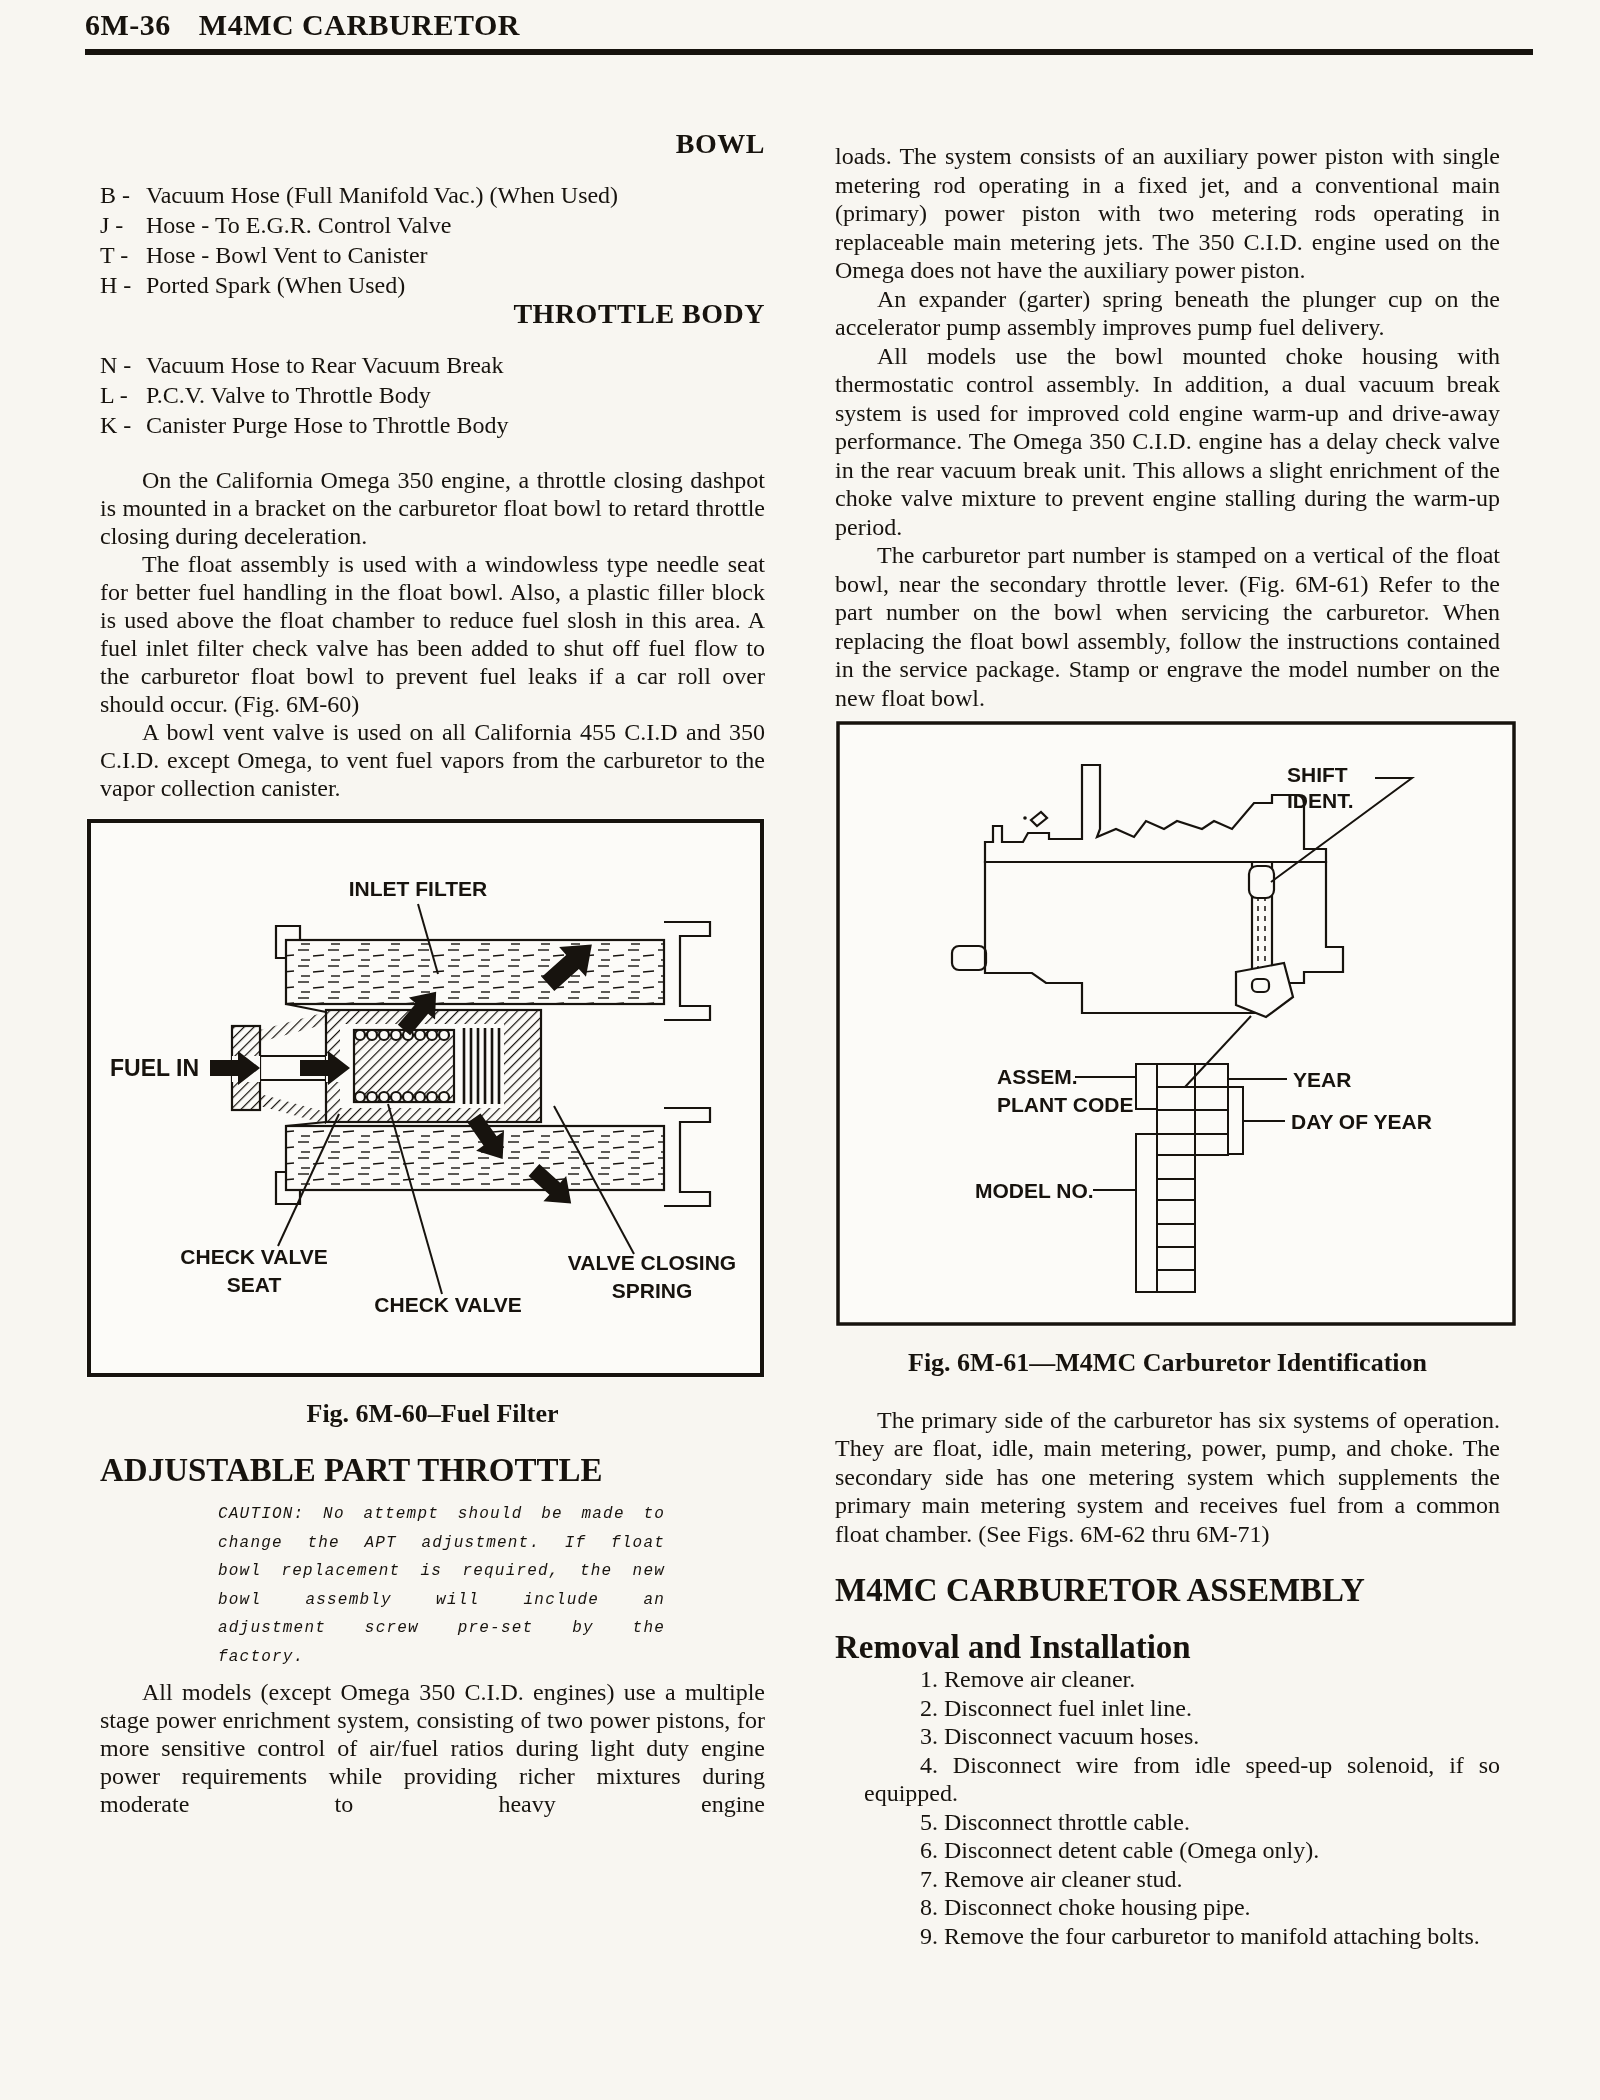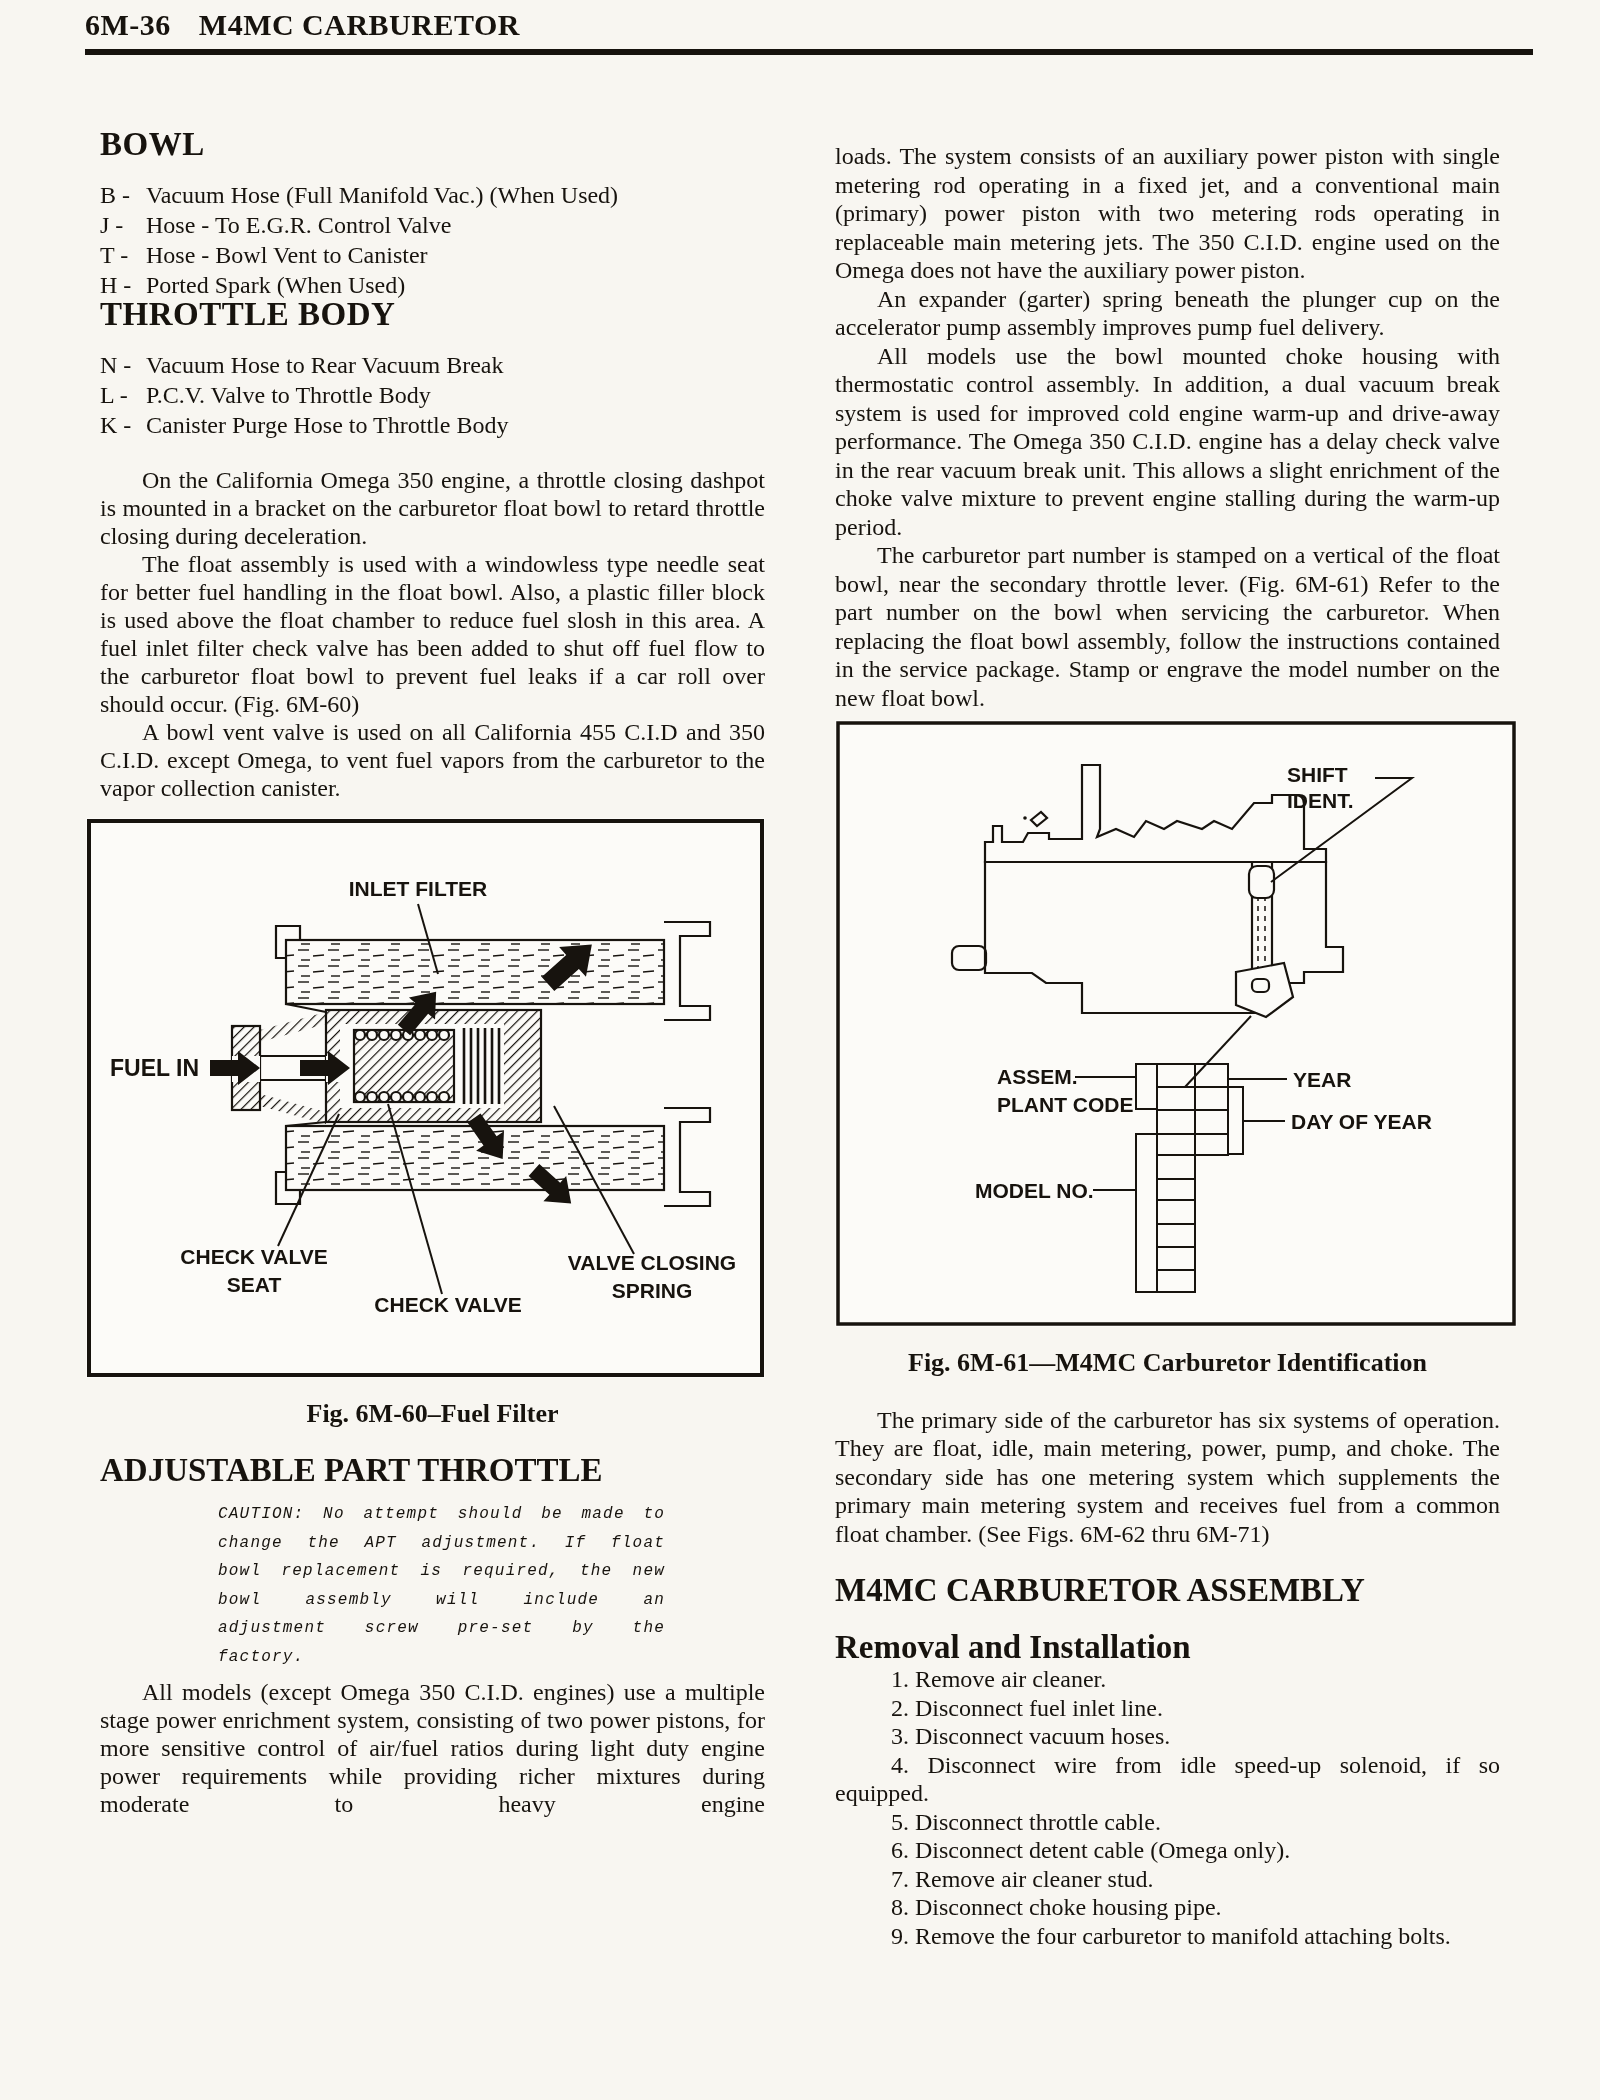--- a/index.html
+++ b/index.html
@@ -21,22 +21,22 @@
     position:absolute; left:85px; top:49px;
     width:1448px; height:6px; background:#17130e;
   }
   .col {
     position:absolute; top:130px; width:665px;
     font-size:24px; line-height:28px; text-align:justify;
   }
   .col-left  { left:100px; }
   .col-right { left:835px; line-height:28.5px; }
   h2.section {
-    margin:0; text-align:left;
-    font-size:33px; font-weight:bold; letter-spacing:.5px;
+    margin:0; text-align:right;
+    font-size:28px; font-weight:bold; letter-spacing:.5px;
   }
   .mt14{margin-top:14px}.mt26{margin-top:26px}
   ul.kv { list-style:none; margin:22px 0 0; padding:0; }
   ul.kv li { display:flex; line-height:30px; }
   ul.kv .k { flex:0 0 46px; }
   .paras { margin-top:26px; }
   p { margin:0; text-indent:42px; }
   p.noindent { text-indent:0; }
   p.fill { text-align-last:justify; }
   .figure60 { display:block; margin:16px 0 0 -14px; background:#fcfbf8; }
@@ -50,21 +50,21 @@
   }
   .apt-para { margin-top:6px; }
   .caution {
     font-family:Liberation Mono, monospace;
     font-style:italic; font-size:16px; line-height:28.6px;
     letter-spacing:1.2px; word-spacing:3px;
     margin:16px 16px 0 118px; width:447px;
     text-align:justify; text-align-last:left;
   }
   .after-caution { margin-top:6px; }
-  .steps { margin-top:4px; }
+  .steps { margin-top:4px;margin-left:29px; }
   .steps p { text-indent:56px; }
   svg text {
     font-family:"Liberation Sans", sans-serif;
     font-weight:bold; font-size:21px; fill:#17130e;
   }
   svg .big { font-size:23px; }
 </style>
 </head>
 <body>
 

